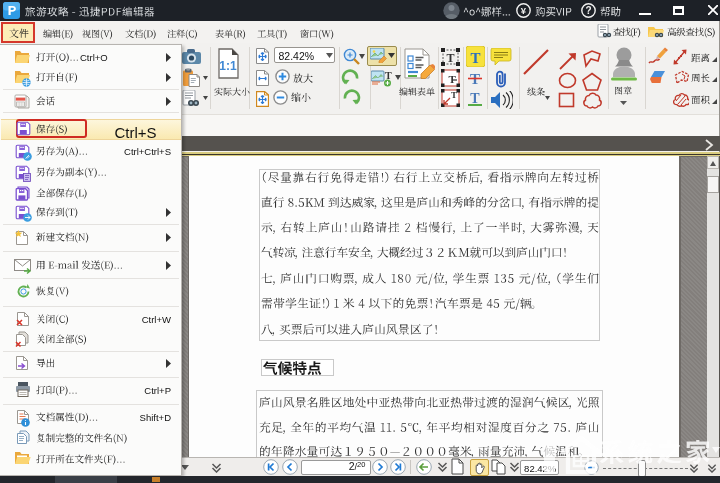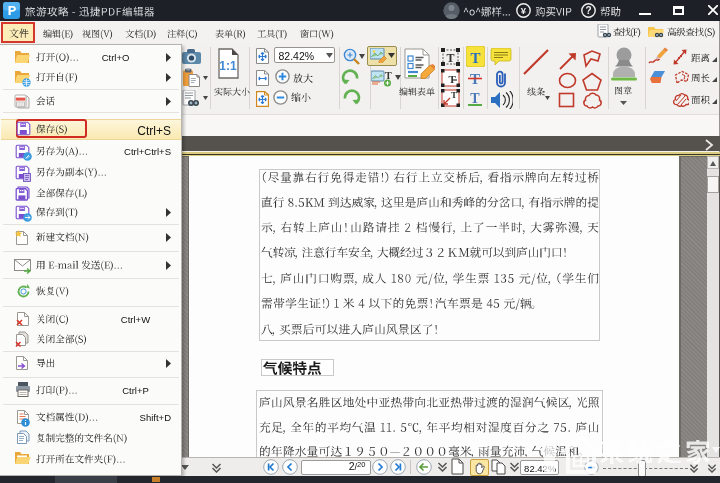--- a/index.html
+++ b/index.html
@@ -938,21 +938,21 @@
       <use href="#g219" x="0"></use>
       <use href="#g220" x="32"></use>
       <use href="#g27" x="64"></use>
       <use href="#g221" x="75.6"></use>
       <use href="#g29" x="100.2"></use>
       <use href="#g98" x="111.8"></use>
       <use href="#g98" x="122.3"></use>
       <use href="#g98" x="132.8"></use>
     </g>
   </svg>
-<div class="ab" style="left:80px;top:51.5px;width:71px;height:11px;font-size:9.5px;text-align:center;color:#111">Ctrl+O</div>
+<div class="ab" style="left:80px;top:51.5px;width:71px;height:11px;font-size:9.5px;text-align:left;color:#111">Ctrl+O</div>
 <svg class="ab" style="left:165.5px;top:52.5px" width="5" height="9" viewBox="0 0 5 9">
     <path d="M0 0 5 4.5 0 9Z" fill="#333"></path>
   </svg>
 
 <svg class="ab" style="left:14px;top:70px" width="16" height="14" viewBox="0 0 16 14">
     <path d="M1 1h5l1.5 2H15v10H1Z" fill="#eaa83c"></path>
     <path d="M1 13 3 5h13l-2.5 8Z" fill="#fbd573"></path>
   </svg>
 <svg class="ab" style="left:22px;top:78px" width="9" height="9" viewBox="0 0 9 9">
     <circle cx="4.5" cy="4.5" r="4.2" fill="#3b9de0"></circle>
@@ -998,21 +998,21 @@
   </svg>
 <svg class="ct" style="left:36px;top:123.4px;" width="34" height="14" viewBox="0 0 113.33 46.67">
     <g transform="translate(0,32)" fill="#1a1a1a">
       <use href="#g225" x="0"></use>
       <use href="#g226" x="32"></use>
       <use href="#g27" x="64"></use>
       <use href="#g53" x="75.6"></use>
       <use href="#g29" x="93.8"></use>
     </g>
   </svg>
-<div class="ab" style="left:100px;top:123.5px;width:71px;height:11px;font-size:12px;text-align:right;color:#111">Ctrl+S</div>
+<div class="ab" style="left:100px;top:123.5px;width:71px;height:11px;font-size:15px;text-align:center;color:#111">Ctrl+S</div>
 
 <svg class="ab" style="left:15px;top:144px" width="15" height="15" viewBox="0 0 15 15">
     <path d="M1.2 2.4c0-.7.5-1.2 1.2-1.2h9.2l2.2 2.2v9.2c0 .7-.5 1.2-1.2 1.2H2.4c-.7 0-1.2-.5-1.2-1.2Z" fill="#fff" stroke="#7a4fd0" stroke-width="1.1"></path>
     <rect x="4.3" y="1.8" width="5.6" height="4.2" fill="#8a62d8"></rect>
     <rect x="5.3" y="2.8" width="1.4" height="1.2" fill="#fff"></rect>
     <rect x="7.4" y="2.8" width="1.4" height="1.2" fill="#fff"></rect>
     <rect x="3.8" y="9" width="7" height="4.4" fill="#7a4fd0"></rect>
   </svg>
 <svg class="ab" style="left:23px;top:152px" width="9" height="9" viewBox="0 0 9 9">
     <circle cx="4.5" cy="4.5" r="4.3" fill="#3b9de0"></circle>
@@ -1177,21 +1177,21 @@
   </svg>
 <svg class="ct" style="left:36px;top:312.9px;" width="35" height="14" viewBox="0 0 116.67 46.67">
     <g transform="translate(0,32)" fill="#1a1a1a">
       <use href="#g248" x="0"></use>
       <use href="#g249" x="32"></use>
       <use href="#g27" x="64"></use>
       <use href="#g38" x="75.6"></use>
       <use href="#g29" x="97.8"></use>
     </g>
   </svg>
-<div class="ab" style="left:100px;top:313.5px;width:71px;height:11px;font-size:9.5px;text-align:center;color:#111">Ctrl+W</div>
+<div class="ab" style="left:100px;top:313.5px;width:71px;height:11px;font-size:9.5px;text-align:right;color:#111">Ctrl+W</div>
 
 <svg class="ab" style="left:15px;top:331px" width="16" height="16" viewBox="0 0 16 16">
     <path d="M4 1h6l3 3v8H4Z" fill="#e3e0db" stroke="#9b9791"></path>
     <path d="M1.5 3.5h6l3 3v8h-9Z" fill="#fff" stroke="#9b9791"></path>
     <path d="M1 11l4.5 4.5M5.5 11 1 15.5" stroke="#d9352a" stroke-width="1.5"></path>
   </svg>
 <svg class="ct" style="left:36px;top:332.9px;" width="53" height="14" viewBox="0 0 176.67 46.67">
     <g transform="translate(0,32)" fill="#1a1a1a">
       <use href="#g248" x="0"></use>
       <use href="#g249" x="32"></use>
@@ -1229,21 +1229,21 @@
       <use href="#g219" x="0"></use>
       <use href="#g252" x="32"></use>
       <use href="#g27" x="64"></use>
       <use href="#g253" x="75.6"></use>
       <use href="#g29" x="96.2"></use>
       <use href="#g98" x="107.8"></use>
       <use href="#g98" x="118.3"></use>
       <use href="#g98" x="128.7"></use>
     </g>
   </svg>
-<div class="ab" style="left:100px;top:384.5px;width:71px;height:11px;font-size:9.5px;text-align:center;color:#111">Ctrl+P</div>
+<div class="ab" style="left:100px;top:384.5px;width:71px;height:11px;font-size:9.5px;text-align:right;color:#111">Ctrl+P</div>
 
 <svg class="ab" style="left:16px;top:409px" width="14" height="16" viewBox="0 0 14 16">
     <path d="M1.5 1.5h7l4 4v9h-11Z" fill="#fff" stroke="#9b9791"></path>
     <path d="M8.5 1.5v4h4" fill="none" stroke="#9b9791"></path>
     <path d="M3.5 5h4M3.5 7.5h6M3.5 10h6" stroke="#e06a3a" stroke-width=".9"></path>
   </svg>
 <svg class="ab" style="left:21px;top:418px" width="9" height="9" viewBox="0 0 9 9">
     <circle cx="4.5" cy="4.5" r="4.3" fill="#2e8fd8"></circle>
     <path d="M4.5 2.2v.9M4.5 4v3" stroke="#fff" stroke-width="1.1"></path>
   </svg>

